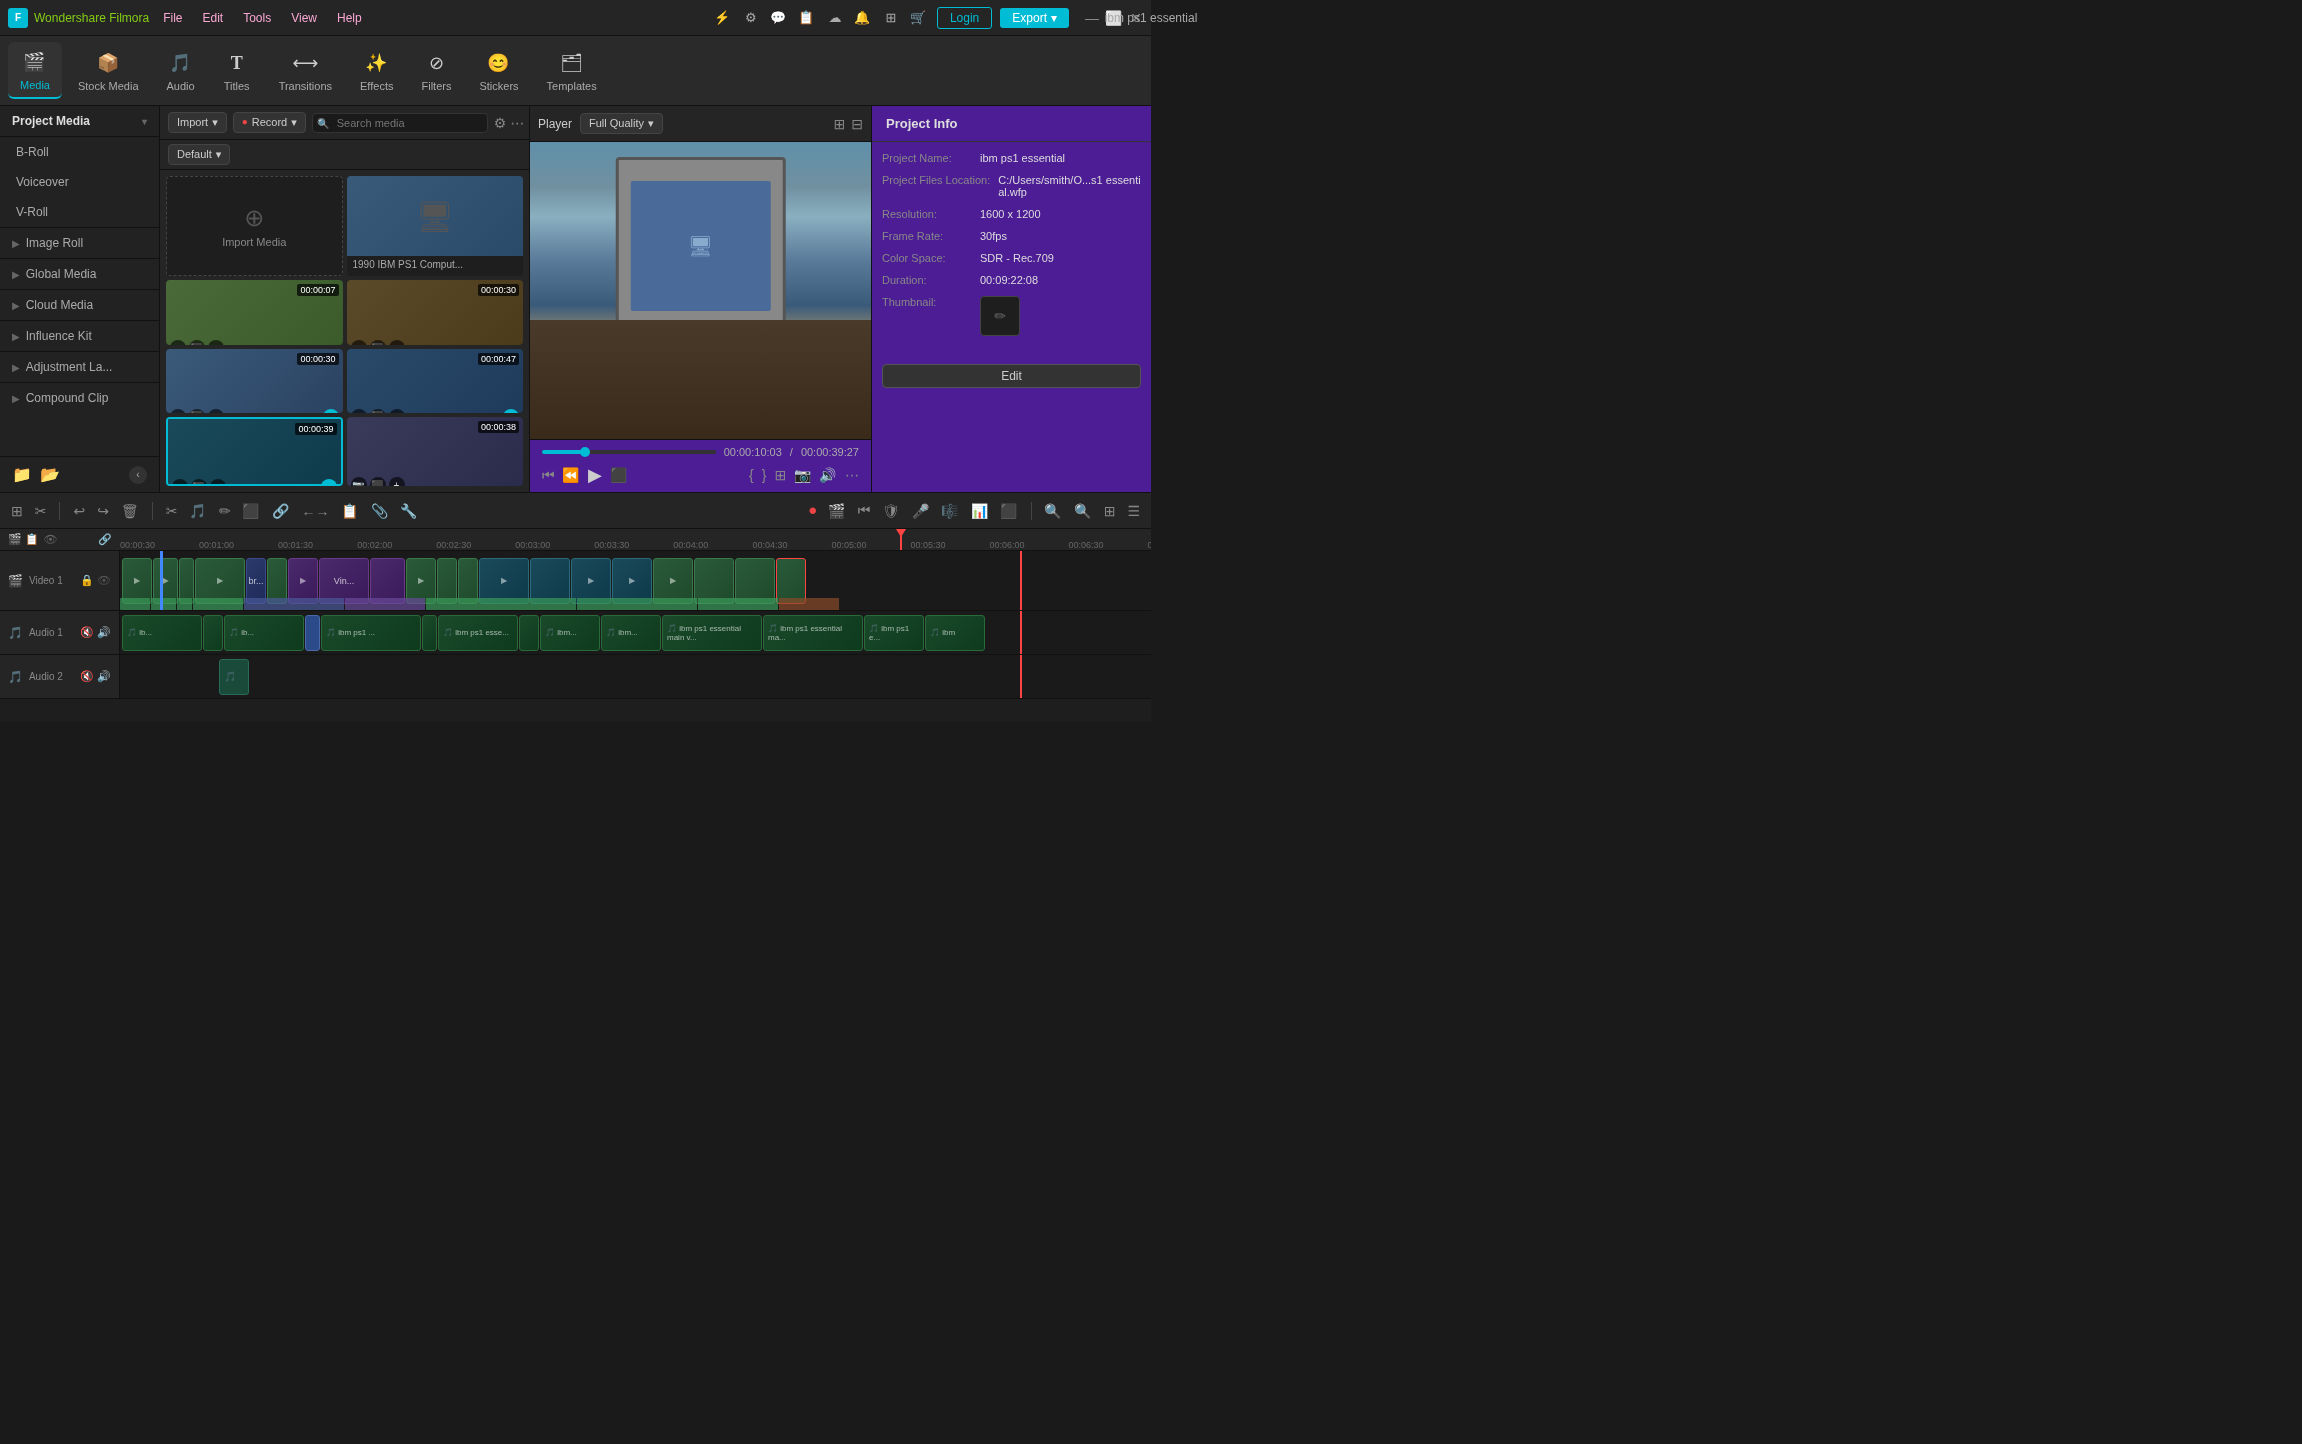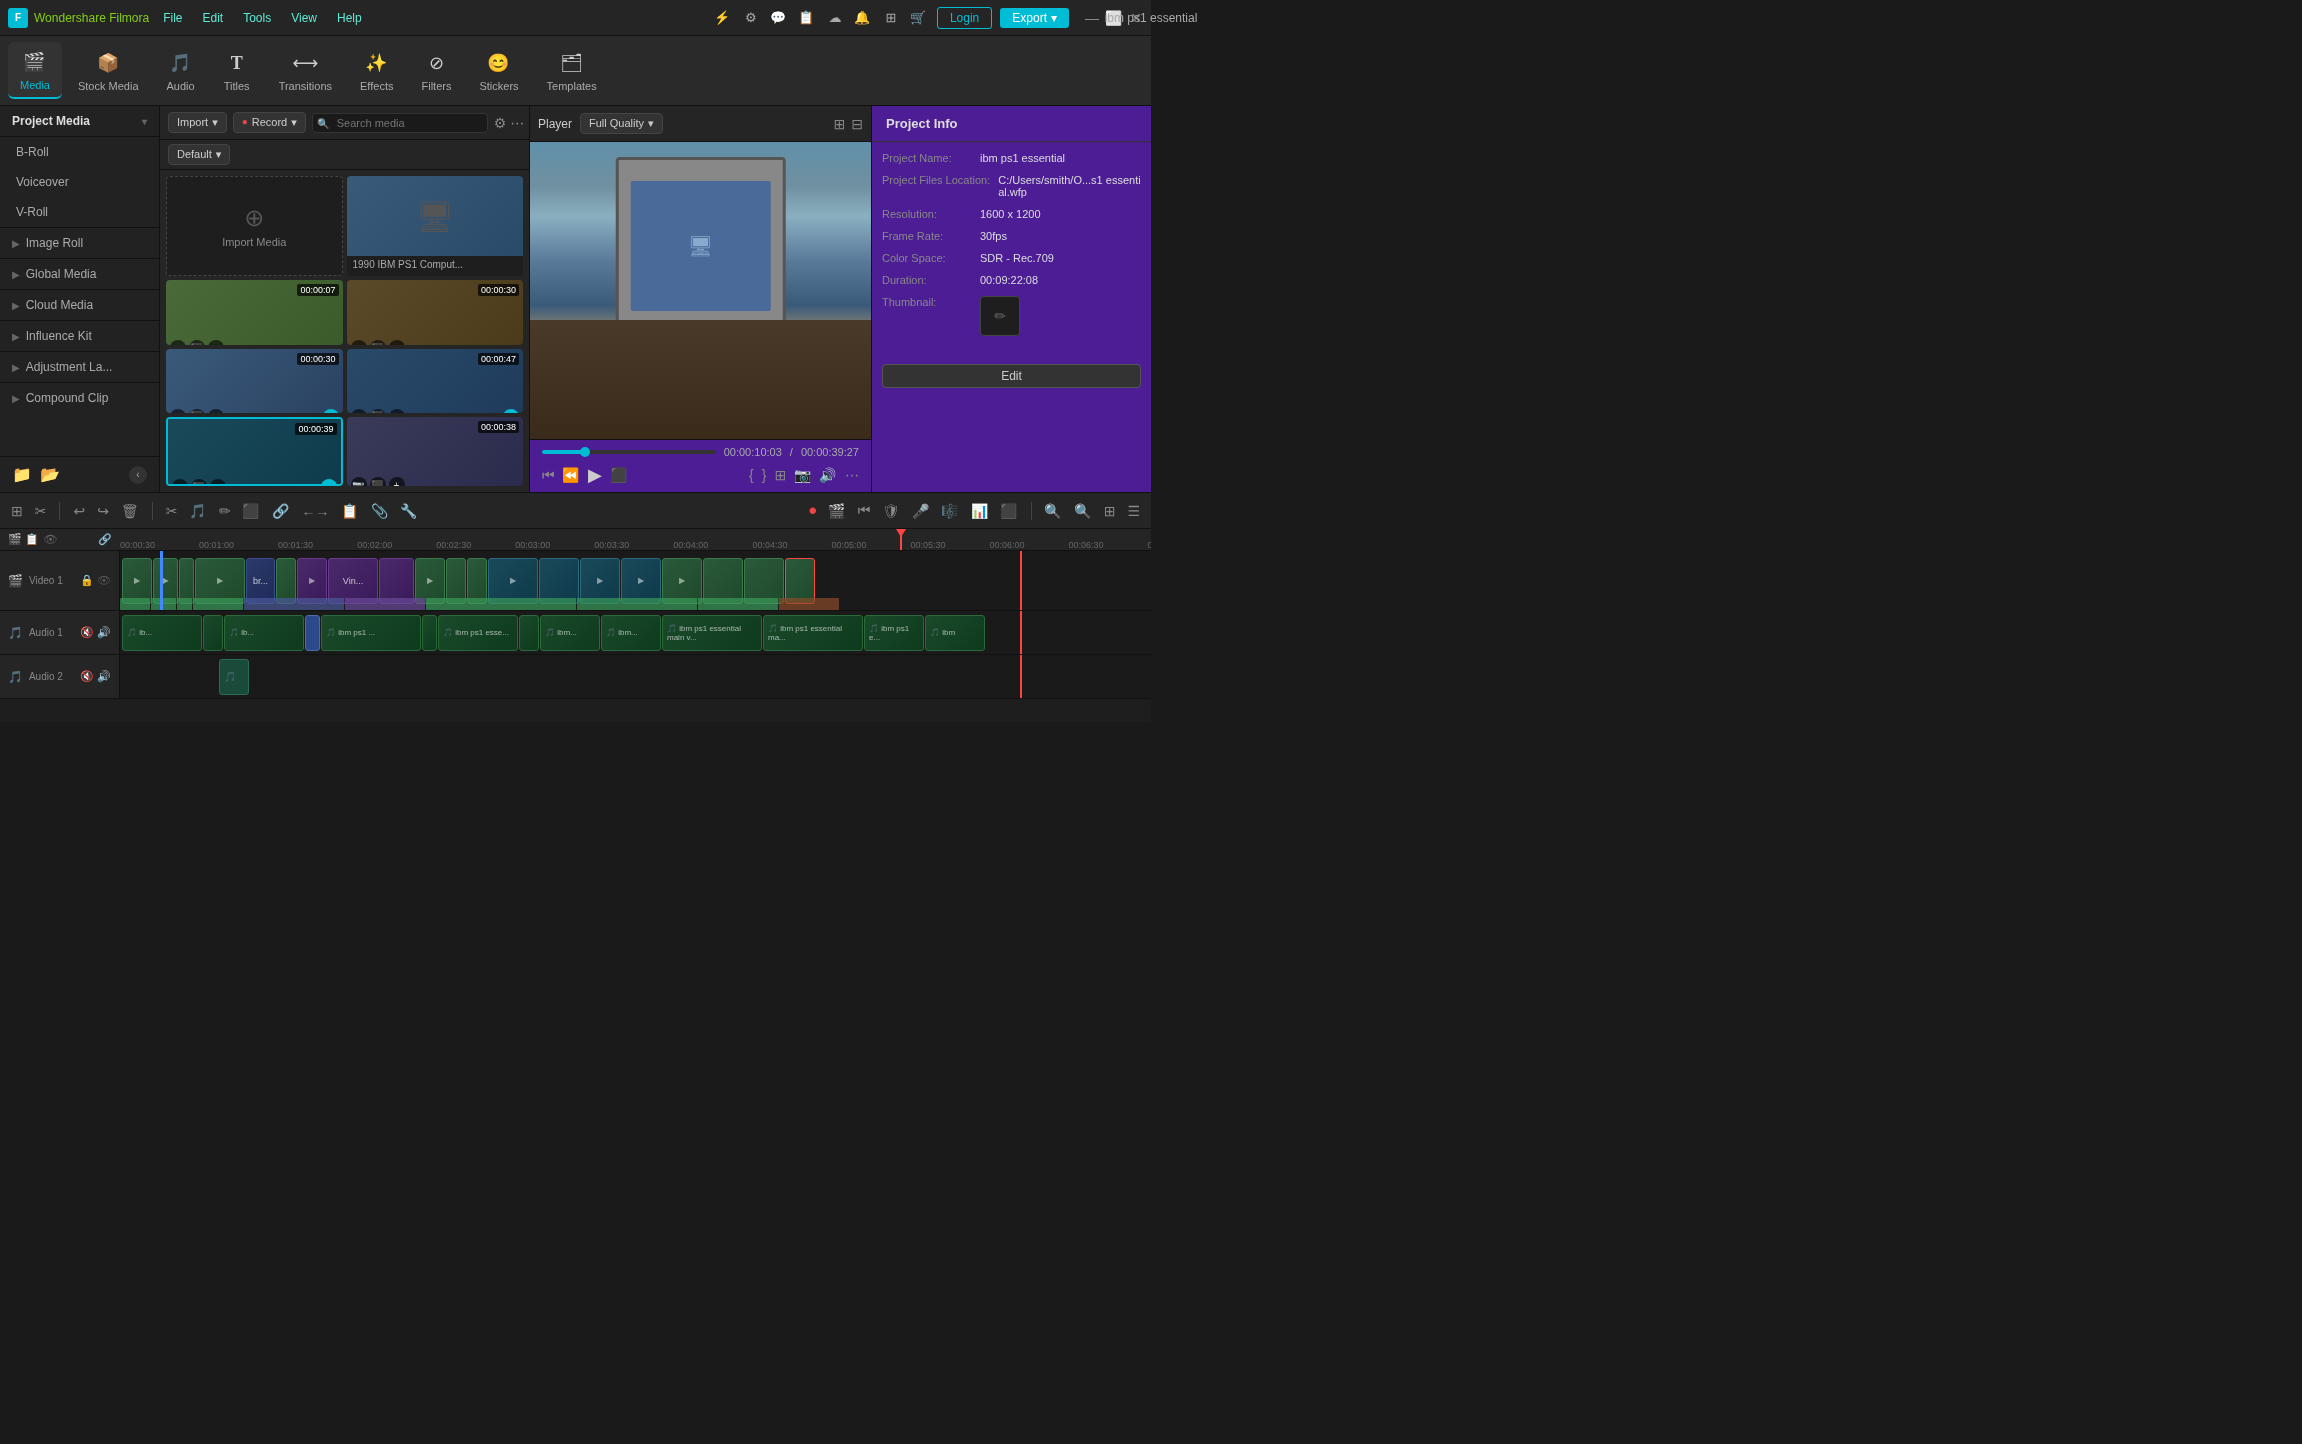--- a/index.html
+++ b/index.html
@@ -47,21 +47,21 @@
       font-size: 12px;
       color: #84cc16;
     }
     .title-menu {
       display: flex;
       gap: 16px;
       margin-right: auto;
     }
     .title-menu span {
       font-size: 12px;
-      color: #5eead4;
+      color: #f9a8d4;
       cursor: pointer;
       padding: 4px 2px;
     }
     .title-center {
       font-size: 12px;
       color: #aaa;
       position: absolute;
       left: 50%;
       transform: translateX(-50%);
     }
@@ -1173,21 +1173,21 @@
             <div class="clip clip-video" style="width:30px;">
                 <span class="clip-play-icon">▶</span>
               </div>
             <div class="clip clip-video" style="width:25px;">
                 <span class="clip-play-icon">▶</span>
               </div>
             <div class="clip clip-video" style="width:15px;"></div>
             <div class="clip clip-video" style="width:50px;">
                 <span class="clip-play-icon">▶</span>
               </div>
-            <div class="clip clip-video-blue" style="width:29px;">br...</div>
+            <div class="clip clip-video-blue" style="width:20px;">br...</div>
             <div class="clip clip-video" style="width:20px;"></div>
             <div class="clip clip-video-purple" style="width:30px;">
                 <span class="clip-play-icon">▶</span>
               </div>
             <div class="clip clip-video-purple" style="width:50px;">Vin...</div>
             <div class="clip clip-video-purple" style="width:35px;"></div>
             <div class="clip clip-video" style="width:30px;">
                 <span class="clip-play-icon">▶</span>
               </div>
             <div class="clip clip-video" style="width:20px;"></div>

